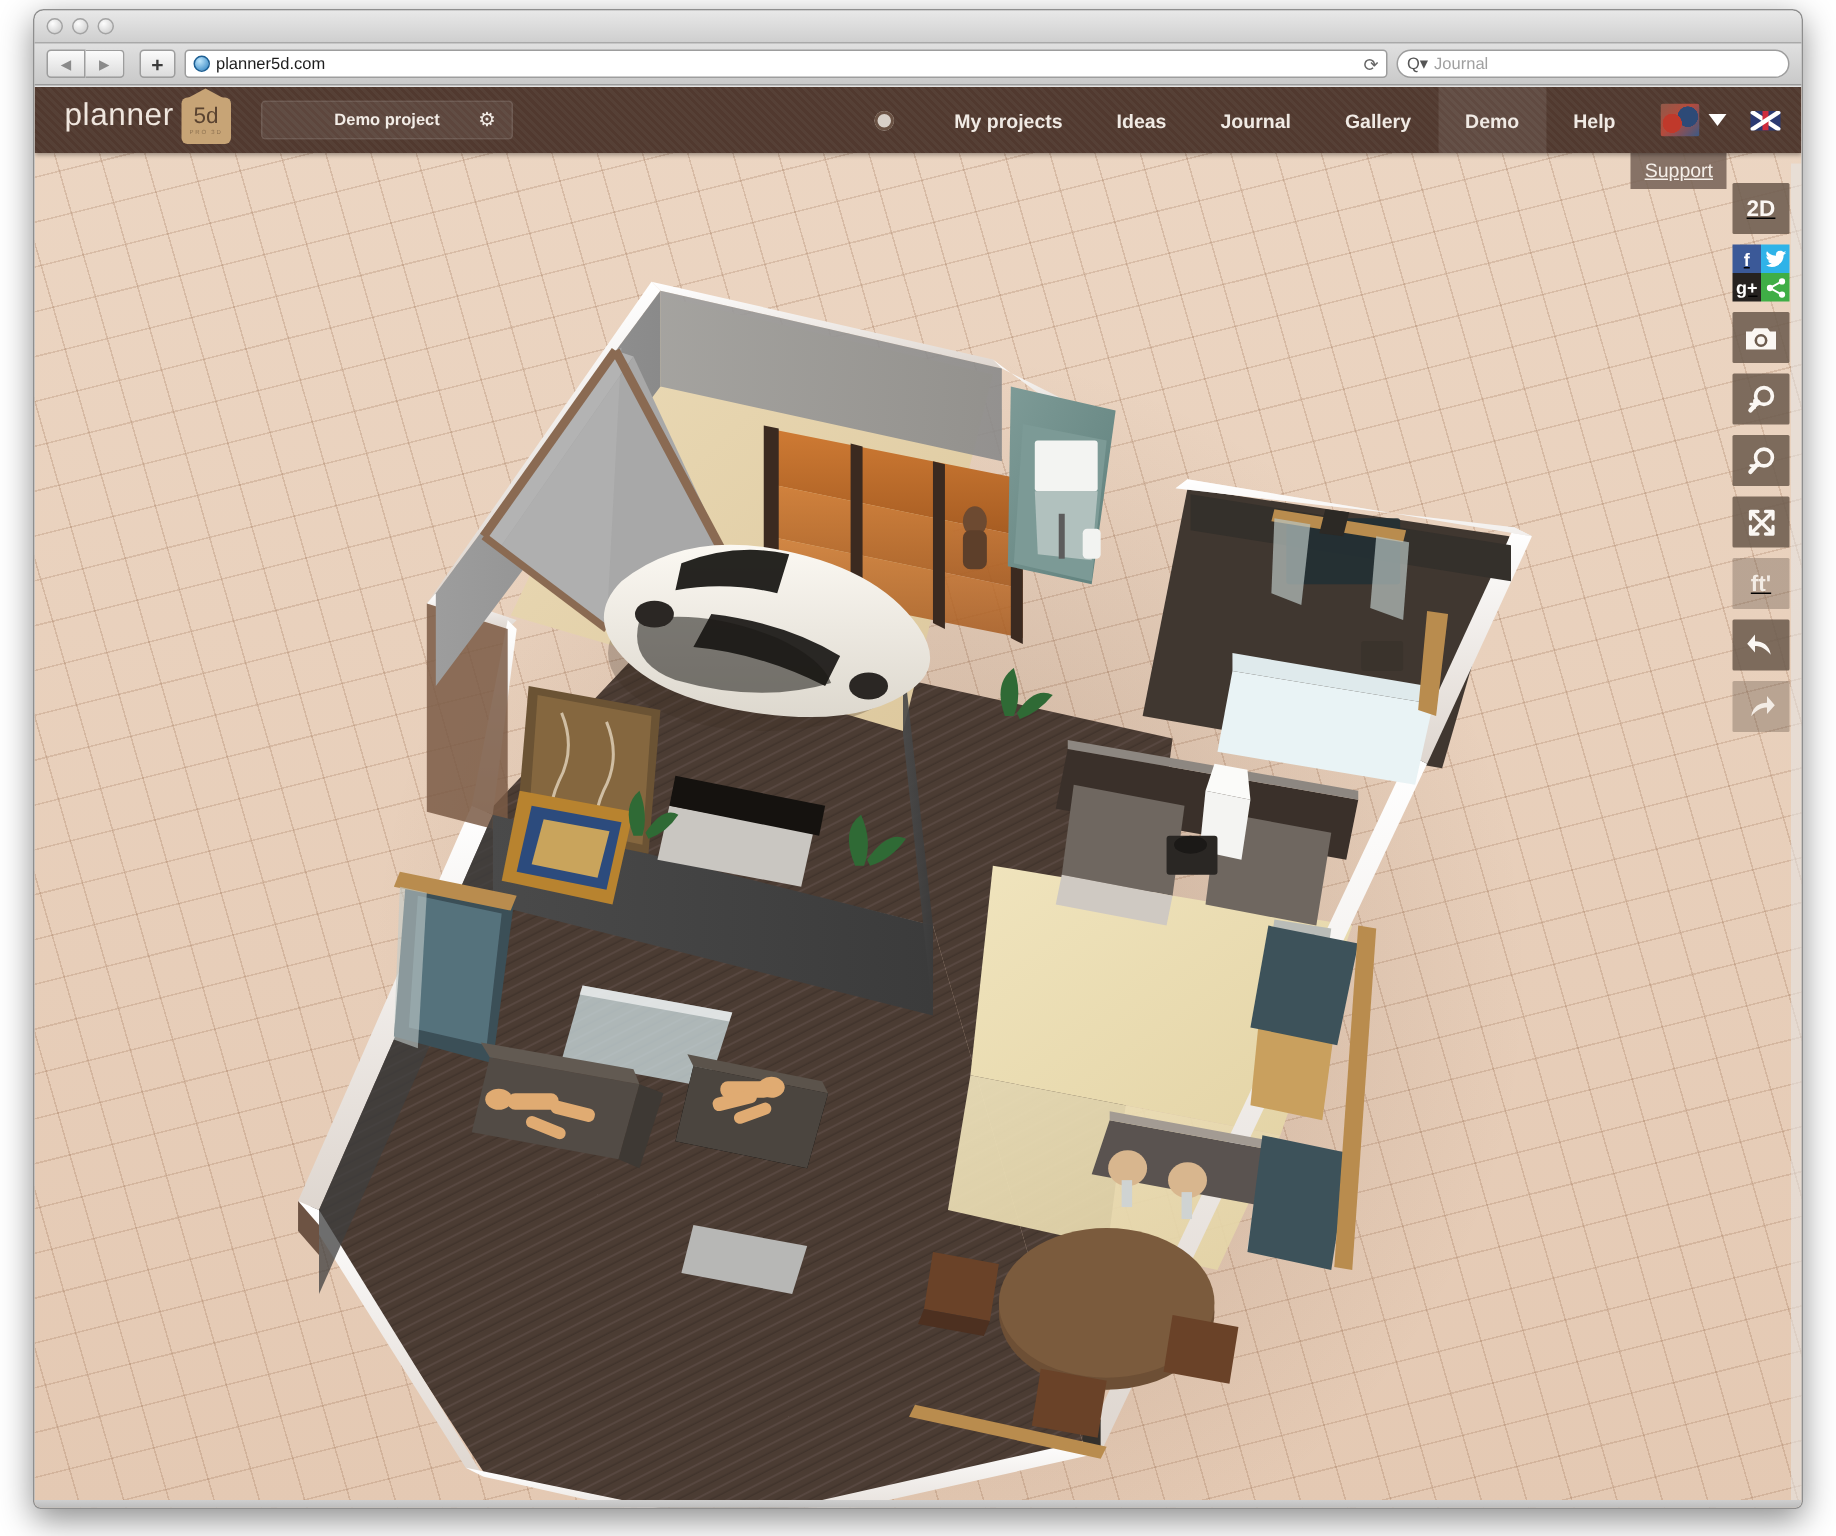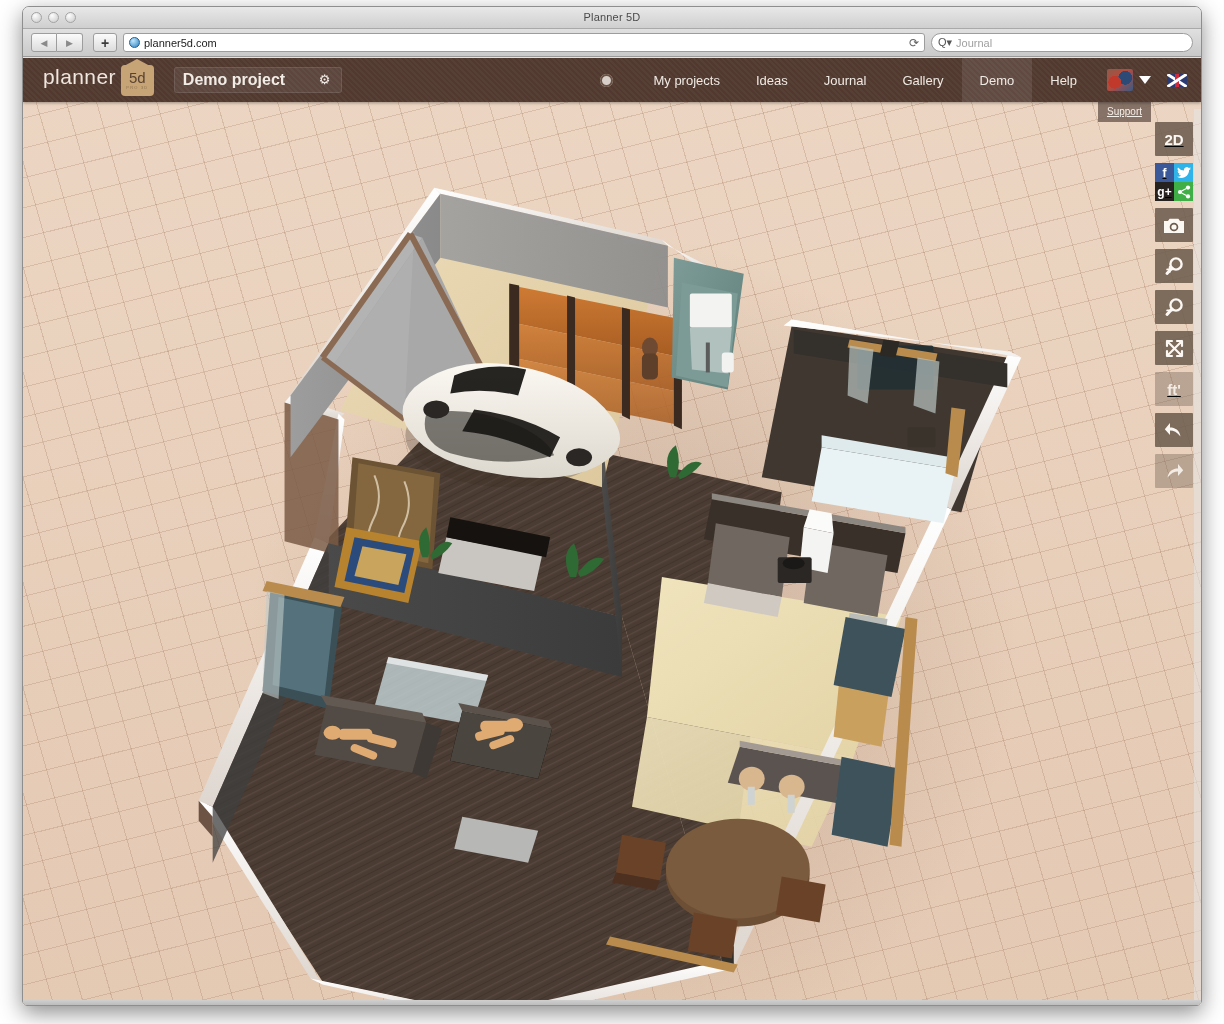--- a/index.html
+++ b/index.html
@@ -115,34 +115,34 @@
   }
   .logo-badge .sub { font-size: 4px; letter-spacing: 1.2px; margin-top: 1px; color: #8d7150; }
 
   .projfield {
     margin-left: 20px; width: 168px; height: 26px;
     background: rgba(255,255,255,.07);
     border: 1px solid rgba(255,255,255,.10);
     border-radius: 3px; display: flex; align-items: center;
     padding: 0 8px; justify-content: space-between;
   }
-  .projfield span.txt { color: #f2ece6; font-size: 16px; font-weight: bold; }
+  .projfield span.txt { color: #f2ece6; font-size: 11px; font-weight: bold; margin-left: 40px; }
   .gear {
     width: 14px; height: 14px; color: #f2ece6; font-size: 13px; line-height: 14px;
   }
 
   .nav { margin-left: auto; display: flex; align-items: center; height: 44px; }
   .dotico {
     width: 13px; height: 13px; border-radius: 50%;
     background: #d8d0c8; margin-right: 22px;
     box-shadow: inset 0 0 0 2px #6a5244;
   }
   .navitem {
     padding: 0 18px; height: 44px; display: flex; align-items: center;
-    color: #f0eae4; font-size: 13px; white-space: nowrap;
+    color: #f0eae4; font-size: 13px; white-space: nowrap; font-weight: bold;
   }
   .navitem.active { background: rgba(255,255,255,.09); }
   .avatar {
     width: 26px; height: 22px; margin-left: 12px; border-radius: 2px;
     background:
       radial-gradient(circle at 30% 60%, #c0392b 0 28%, transparent 29%),
       radial-gradient(circle at 70% 40%, #2d4a77 0 30%, transparent 31%),
       linear-gradient(135deg, #8e5a4a, #b54b3c 45%, #3a5a86);
   }
   .caret {
@@ -168,21 +168,21 @@
   
   .hint {
     position: absolute; left: 484px; top: 44px; width: 258px;
     background: rgba(118,98,86,.86);
     color: #f3ece6; font-size: 10.5px; text-align: center;
     padding: 6px 8px 8px; line-height: 15px; z-index: 5;
   }
   .support-tab {
     position: absolute; right: 50px; top: 44px;
     background: rgba(118,98,86,.86); color: #f5efe9;
-    font-size: 10px; padding: 4px 9px 5px; z-index: 5; text-decoration: underline;
+    font-size: 13px; padding: 4px 9px 5px; z-index: 5; text-decoration: underline;
   }
 
   
   .rtools {
     position: absolute; right: 8px; top: 64px; width: 38px; z-index: 5;
     display: flex; flex-direction: column; align-items: center; gap: 7px; text-decoration: underline;
   }
   .tbtn {
     width: 38px; height: 34px; background: rgba(109,92,79,.88);
     display: flex; align-items: center; justify-content: center;
@@ -226,21 +226,20 @@
 <body>
 
 <div id="os-window">
 
   <div class="titlebar">
     <div class="traffic">
       <div class="tl"></div>
       <div class="tl"></div>
       <div class="tl"></div>
     </div>
-    <div class="win-title">Planner 5D</div>
   </div>
 
   <div class="toolbar">
     <div class="navbtns">
       <div class="navbtn">◀</div>
       <div class="navbtn">▶</div>
     </div>
     <div class="plusbtn">+</div>
     <div class="urlbar">
       <div class="favicon"></div>

